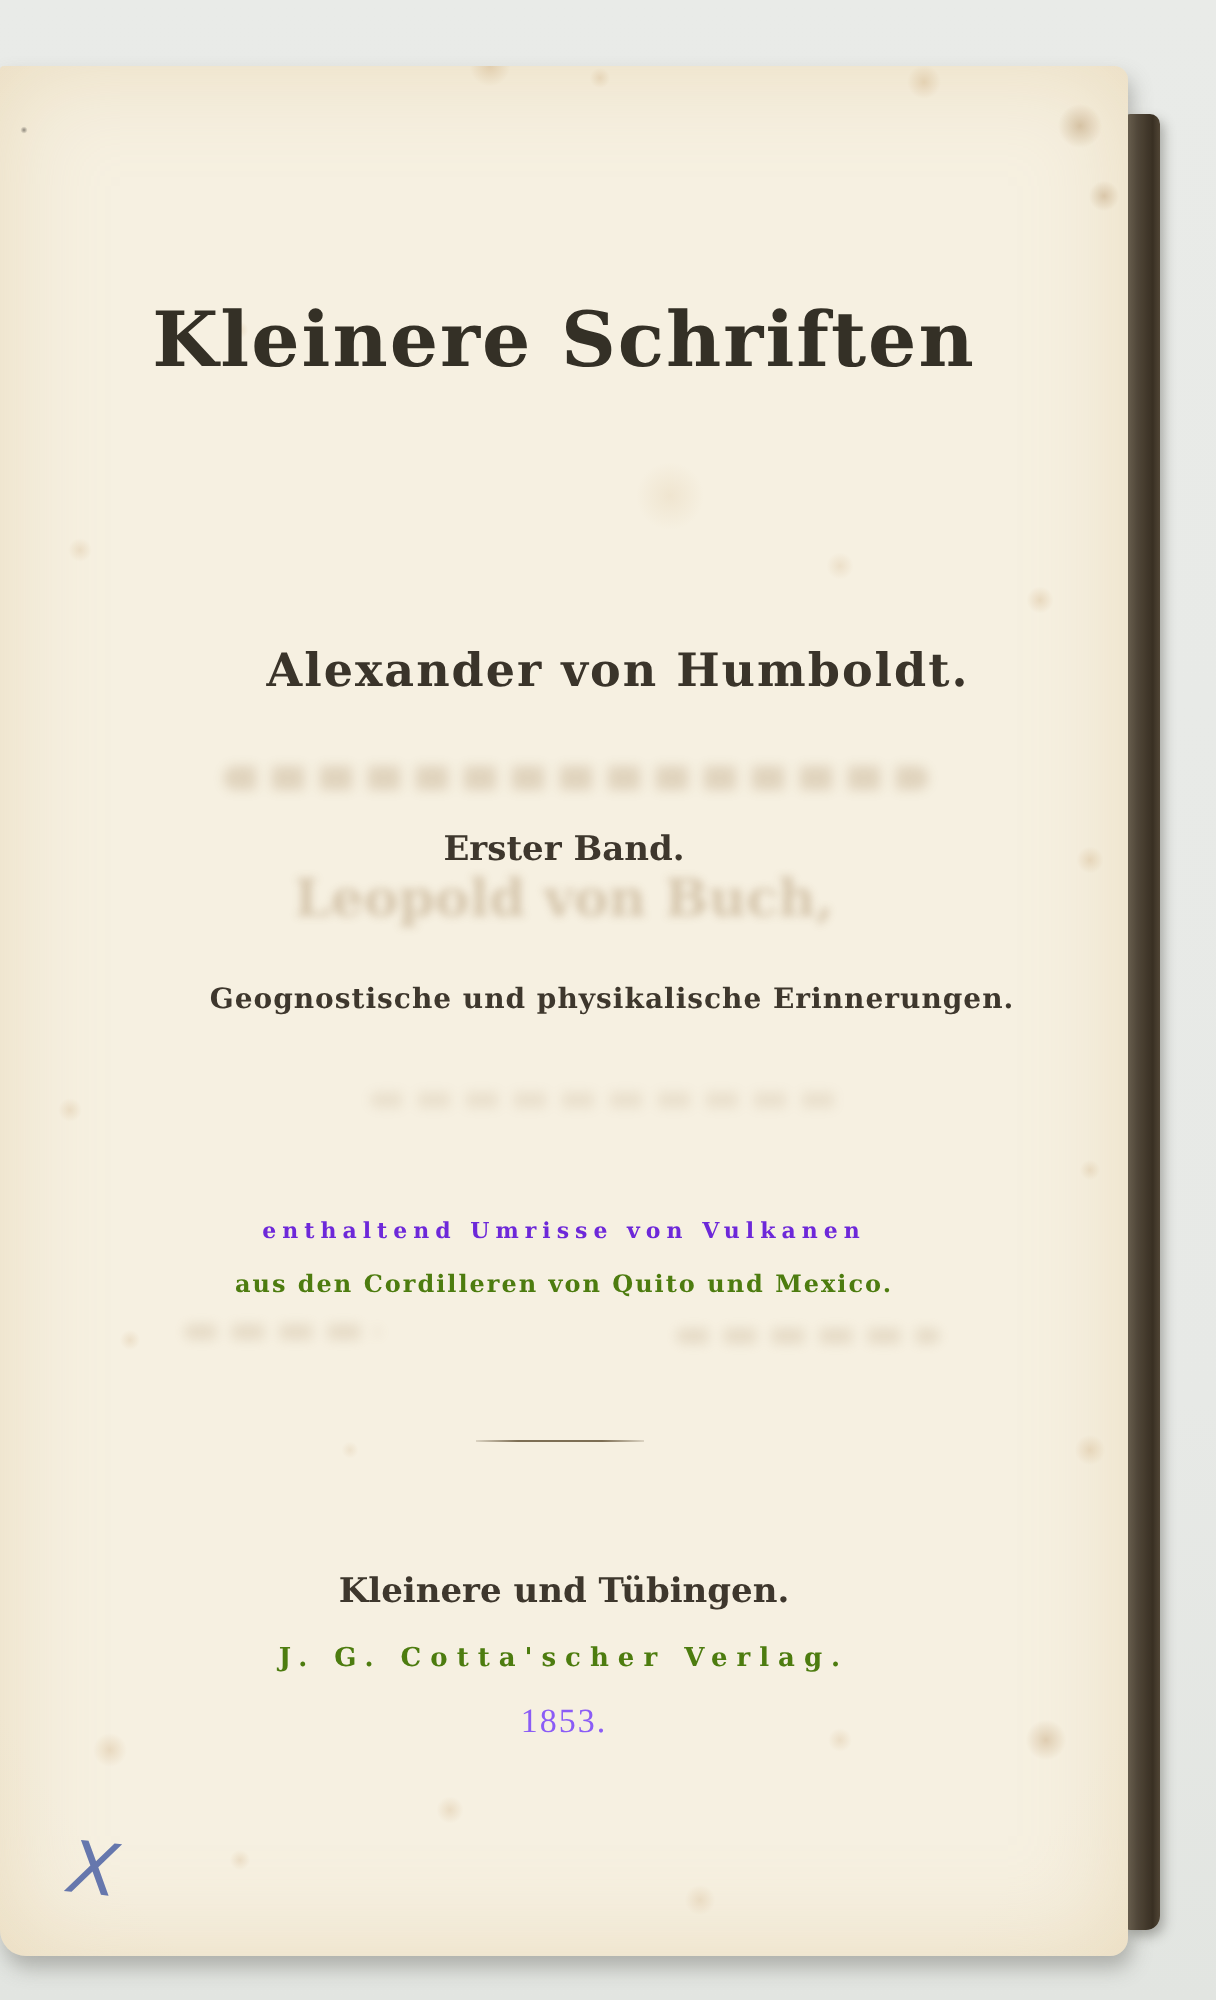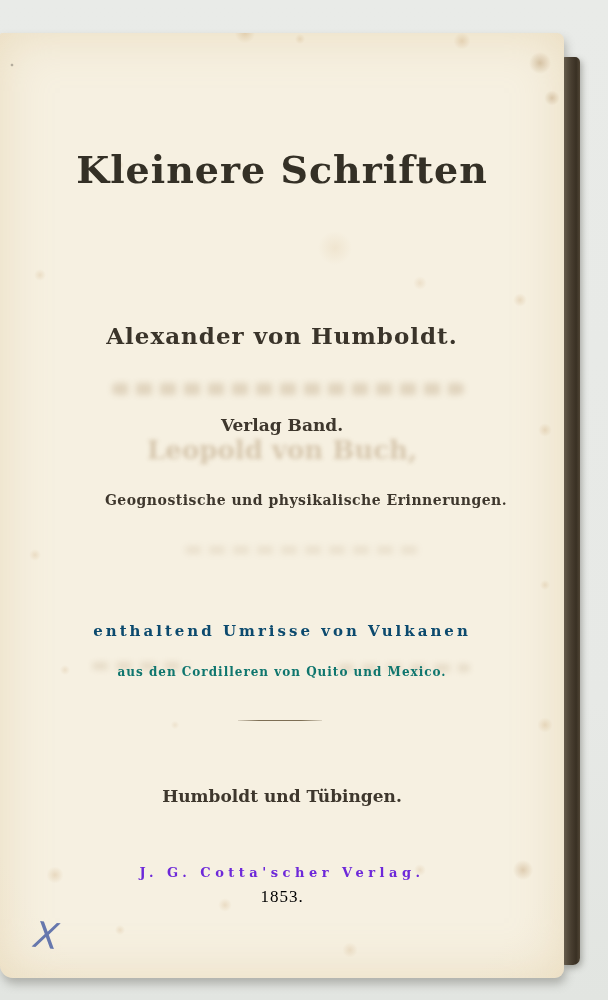--- a/index.html
+++ b/index.html
@@ -50,29 +50,29 @@
       radial-gradient(circle 12px at 523px 837px, rgba(170,126,72,.30), transparent 85%),
       radial-gradient(circle 9px  at 350px 917px, rgba(193,150,94,.20), transparent 85%),
       radial-gradient(circle 6px  at 120px 897px, rgba(193,150,94,.20), transparent 85%),
       radial-gradient(circle 2px  at 12px  32px,  rgba(85,80,74,.65),   transparent 90%),
       radial-gradient(ellipse 120% 115% at 50% 45%, transparent 55%, rgba(222,196,148,.28) 100%);
   }
   .line{position:absolute;left:0;width:100%;text-align:center;color:#3e372d;}
   .fraktur{font-family:"DejaVu Serif","Liberation Serif",serif;font-weight:bold;}
   .title{top:114px;font-size:38px;letter-spacing:1px;color:#343026;}
   .von{top:221px;font-size:13px;color:#55503f;}
-  .author{top:289px;font-size:23px;letter-spacing:1px;color:#3a342a;}
+  .author{top:289px;font-size:23px;letter-spacing:1px;color:#3a342a;padding-left:27px;}
   .volume{top:382px;font-size:17px;}
   .subtitle{top:459px;font-size:14px;letter-spacing:.5px;margin-left:24px;}
   .atlas1{top:546px;font-size:14px;}
-  .atlas2{top:589px;font-size:15px;letter-spacing:3px;color:#0c4a6e;}
-  .atlas3{top:632px;font-size:12px;letter-spacing:1px;color:#0f766e;}
+  .atlas2{top:576px;font-size:11px;letter-spacing:3px;color:#6d28d9;}
+  .atlas3{top:602px;font-size:12px;letter-spacing:1px;color:#4d7c0f;}
   .city{top:753px;font-size:17px;}
-  .publisher{top:832px;font-size:13px;letter-spacing:4.5px;color:#6d28d9;}
-  .year{top:818px;font-size:17px;font-family:"Liberation Serif",serif;font-weight:normal;letter-spacing:1px;color:#000000;margin-top:36px;}
+  .publisher{top:789px;font-size:13px;letter-spacing:4.5px;color:#4d7c0f;}
+  .year{top:818px;font-size:17px;font-family:"Liberation Serif",serif;font-weight:normal;letter-spacing:1px;color:#8b5cf6;}
   .rule{
     position:absolute;left:238px;top:687px;width:84px;height:1px;
     background:linear-gradient(90deg,rgba(110,95,70,.2),#7d6e54 25%,#7d6e54 75%,rgba(110,95,70,.2));
   }
   
   .ghost-strip{
     position:absolute;height:12px;border-radius:5px;
     background:repeating-linear-gradient(90deg, rgba(158,126,83,.55) 0 16px, transparent 16px 24px);
     filter:blur(3px);opacity:.45;pointer-events:none;
   }
@@ -103,27 +103,27 @@
     <div class="foxing"></div>
 
     <div class="ghost-strip ghost1"></div>
     <div class="ghost-name">Leopold von Buch,</div>
     <div class="ghost-strip ghost2"></div>
     <div class="ghost-strip ghost3a"></div>
     <div class="ghost-strip ghost3b"></div>
 
     <div class="line fraktur title">Kleinere Schriften</div>
     <div class="line fraktur author">Alexander von Humboldt.</div>
-    <div class="line fraktur volume">Verlag Band.</div>
+    <div class="line fraktur volume">Erster Band.</div>
     <div class="line fraktur subtitle">Geognostische und physikalische Erinnerungen.</div>
     <div class="line fraktur atlas2">enthaltend Umrisse von Vulkanen</div>
     <div class="line fraktur atlas3">aus den Cordilleren von Quito und Mexico.</div>
 
     <div class="rule"></div>
 
-    <div class="line fraktur city">Humboldt und Tübingen.</div>
+    <div class="line fraktur city">Kleinere und Tübingen.</div>
     <div class="line fraktur publisher">J. G. Cotta'scher Verlag.</div>
     <div class="line year">1853.</div>
 
     <div class="pencil-x">X</div>
   </div>
 
 </div>
 
 </body></html>

